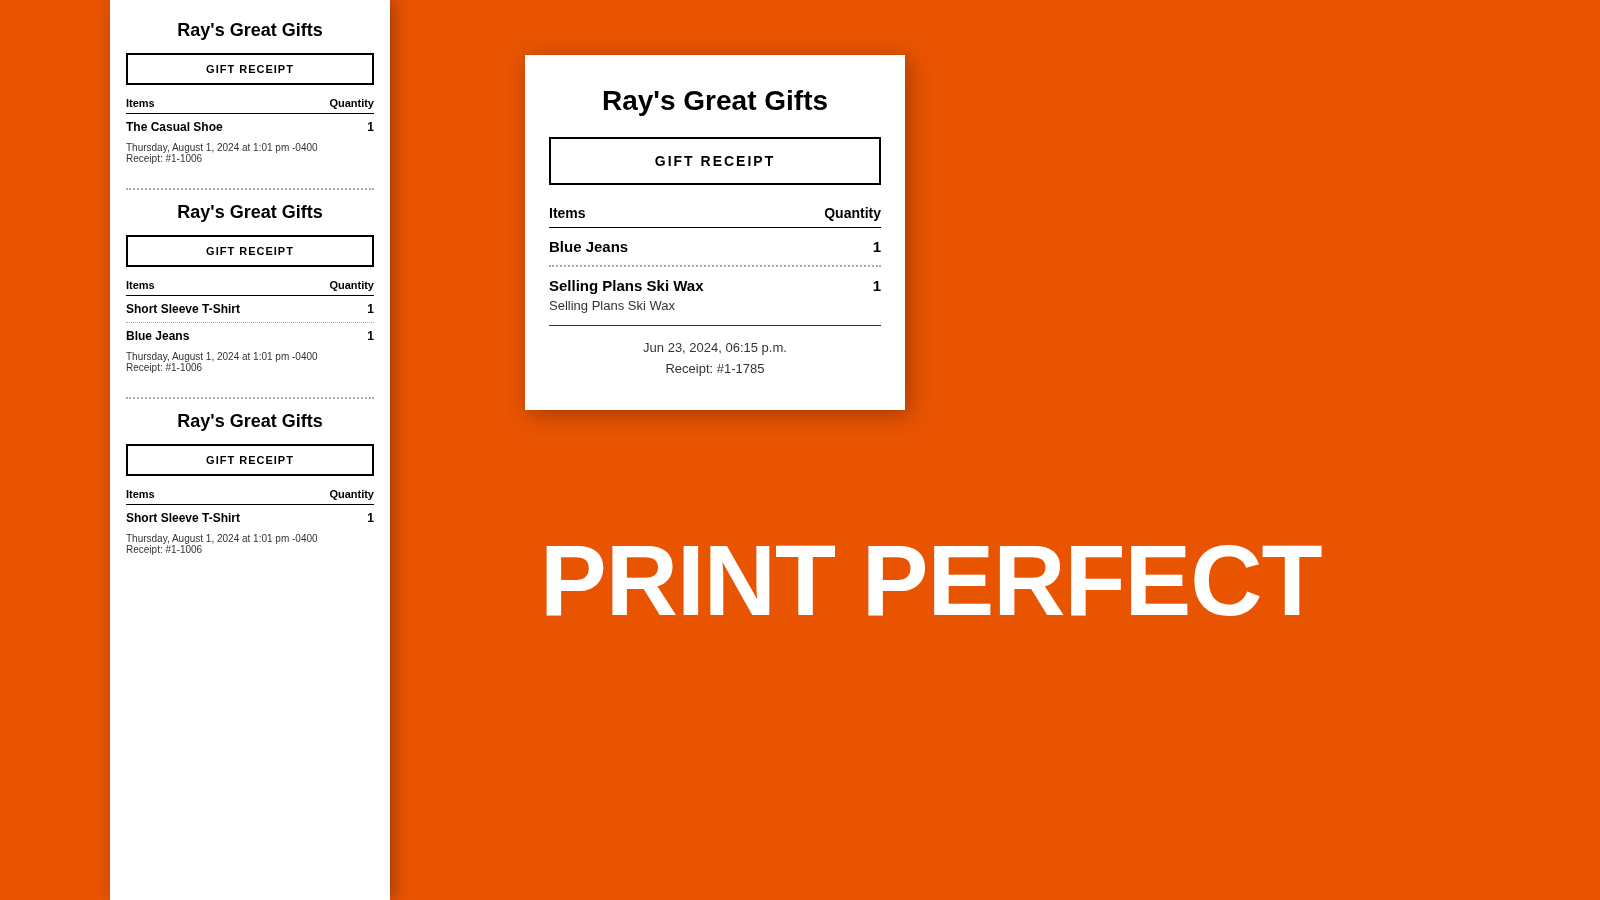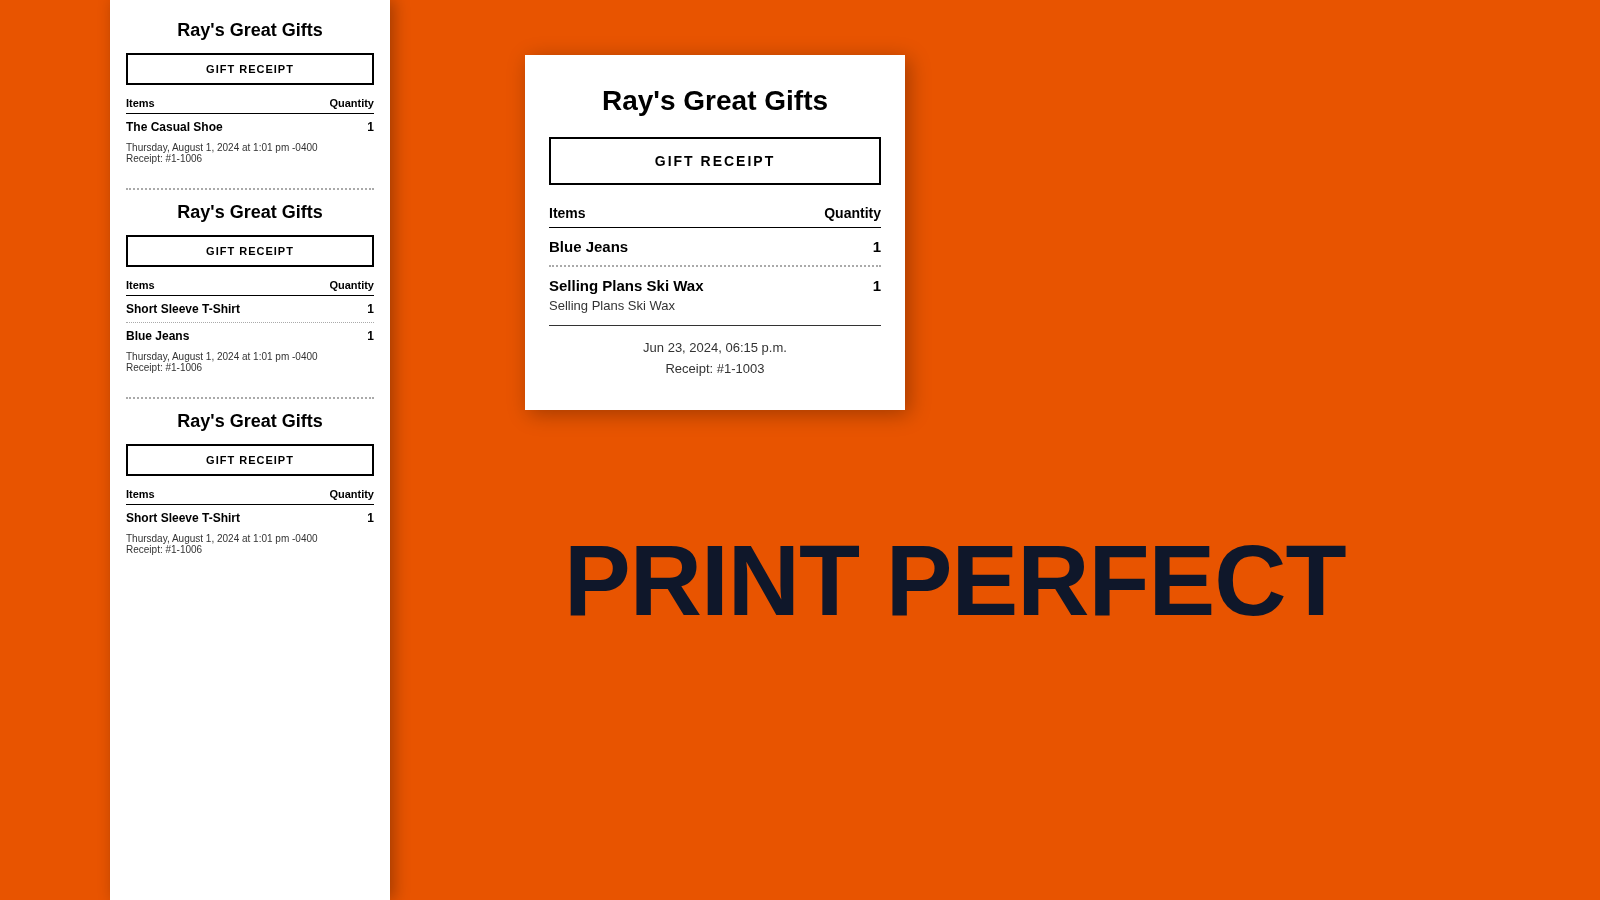--- a/index.html
+++ b/index.html
@@ -159,23 +159,23 @@
       text-align: center;
       font-size: 13px;
       color: #333;
       margin-top: 10px;
       line-height: 1.6;
     }
 
     
     .tagline {
       position: absolute;
-      left: 564px;
+      left: 540px;
       top: 530px;
-      color: #0f172a;
+      color: #ffffff;
       font-weight: 900;
       font-family: Arial Black, Arial, sans-serif;
       font-size: 100px;
       line-height: 1.0;
       text-transform: uppercase;
       letter-spacing: -1px;
     }
   </style>
 </head>
 <body>
@@ -262,19 +262,19 @@
   <div class="main-item-row">
     <span>Selling Plans Ski Wax</span>
     <span>1</span>
   </div>
   <div class="main-item-sub">Selling Plans Ski Wax</div>
 
   <div class="main-item-solid"></div>
 
   <div class="main-footer">
     <div>Jun 23, 2024, 06:15 p.m.</div>
-    <div>Receipt: #1-1003</div>
+    <div>Receipt: #1-1785</div>
   </div>
 </div>
 
 <div class="tagline">
   <div>PRINT PERFECT</div>
 </div>
 
 </body></html>

